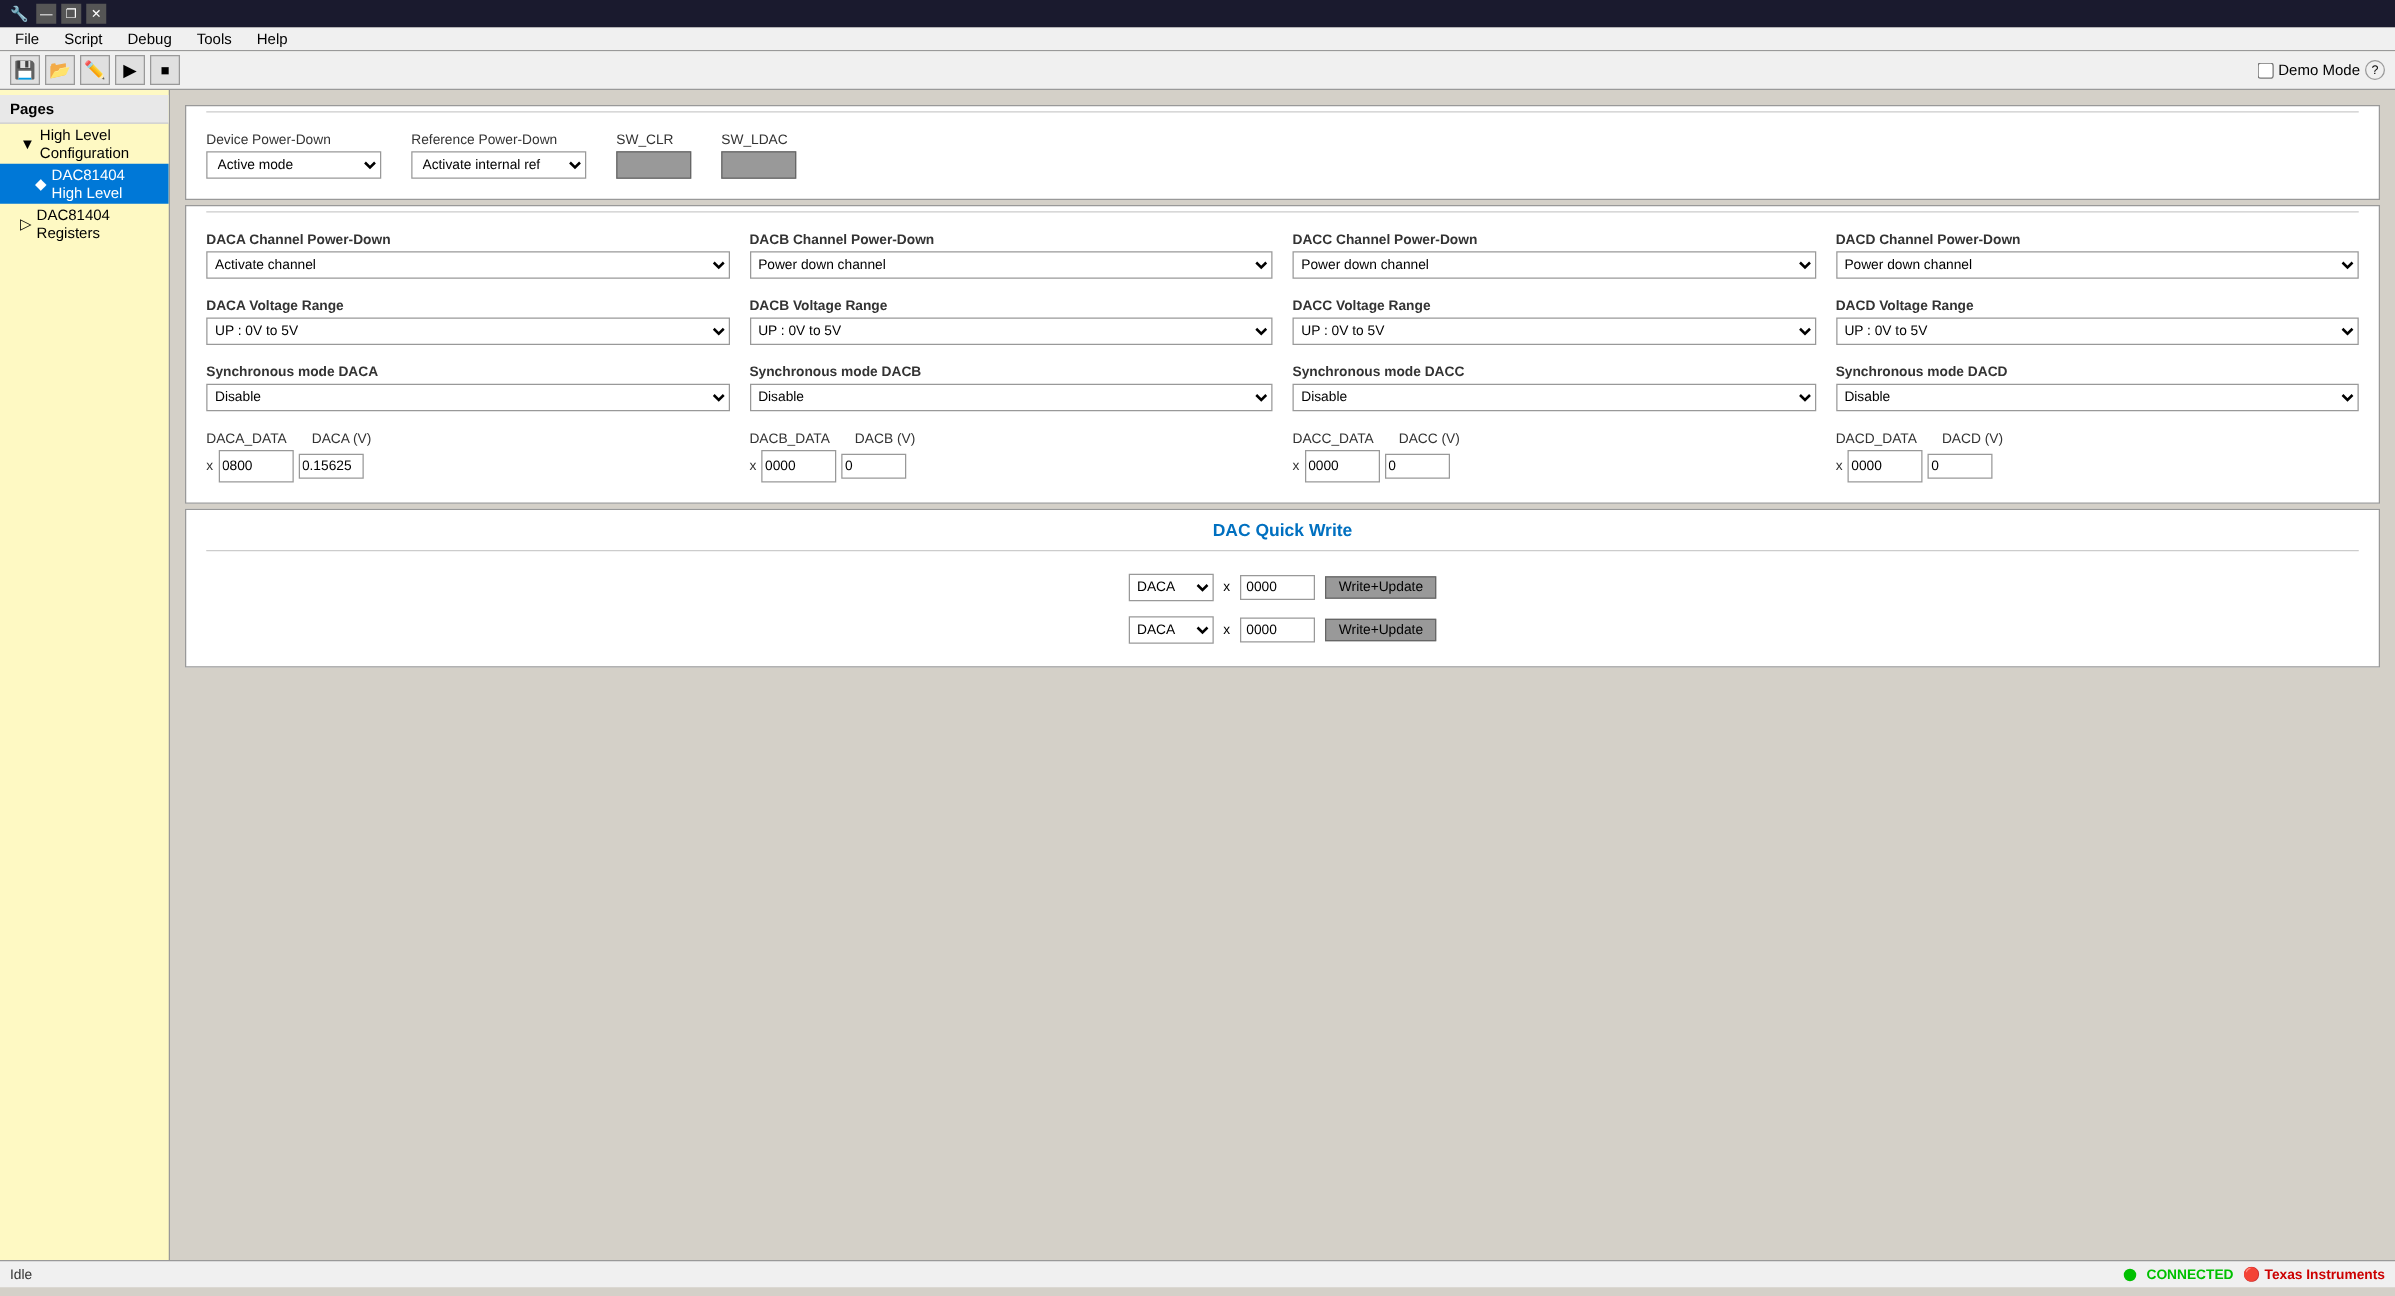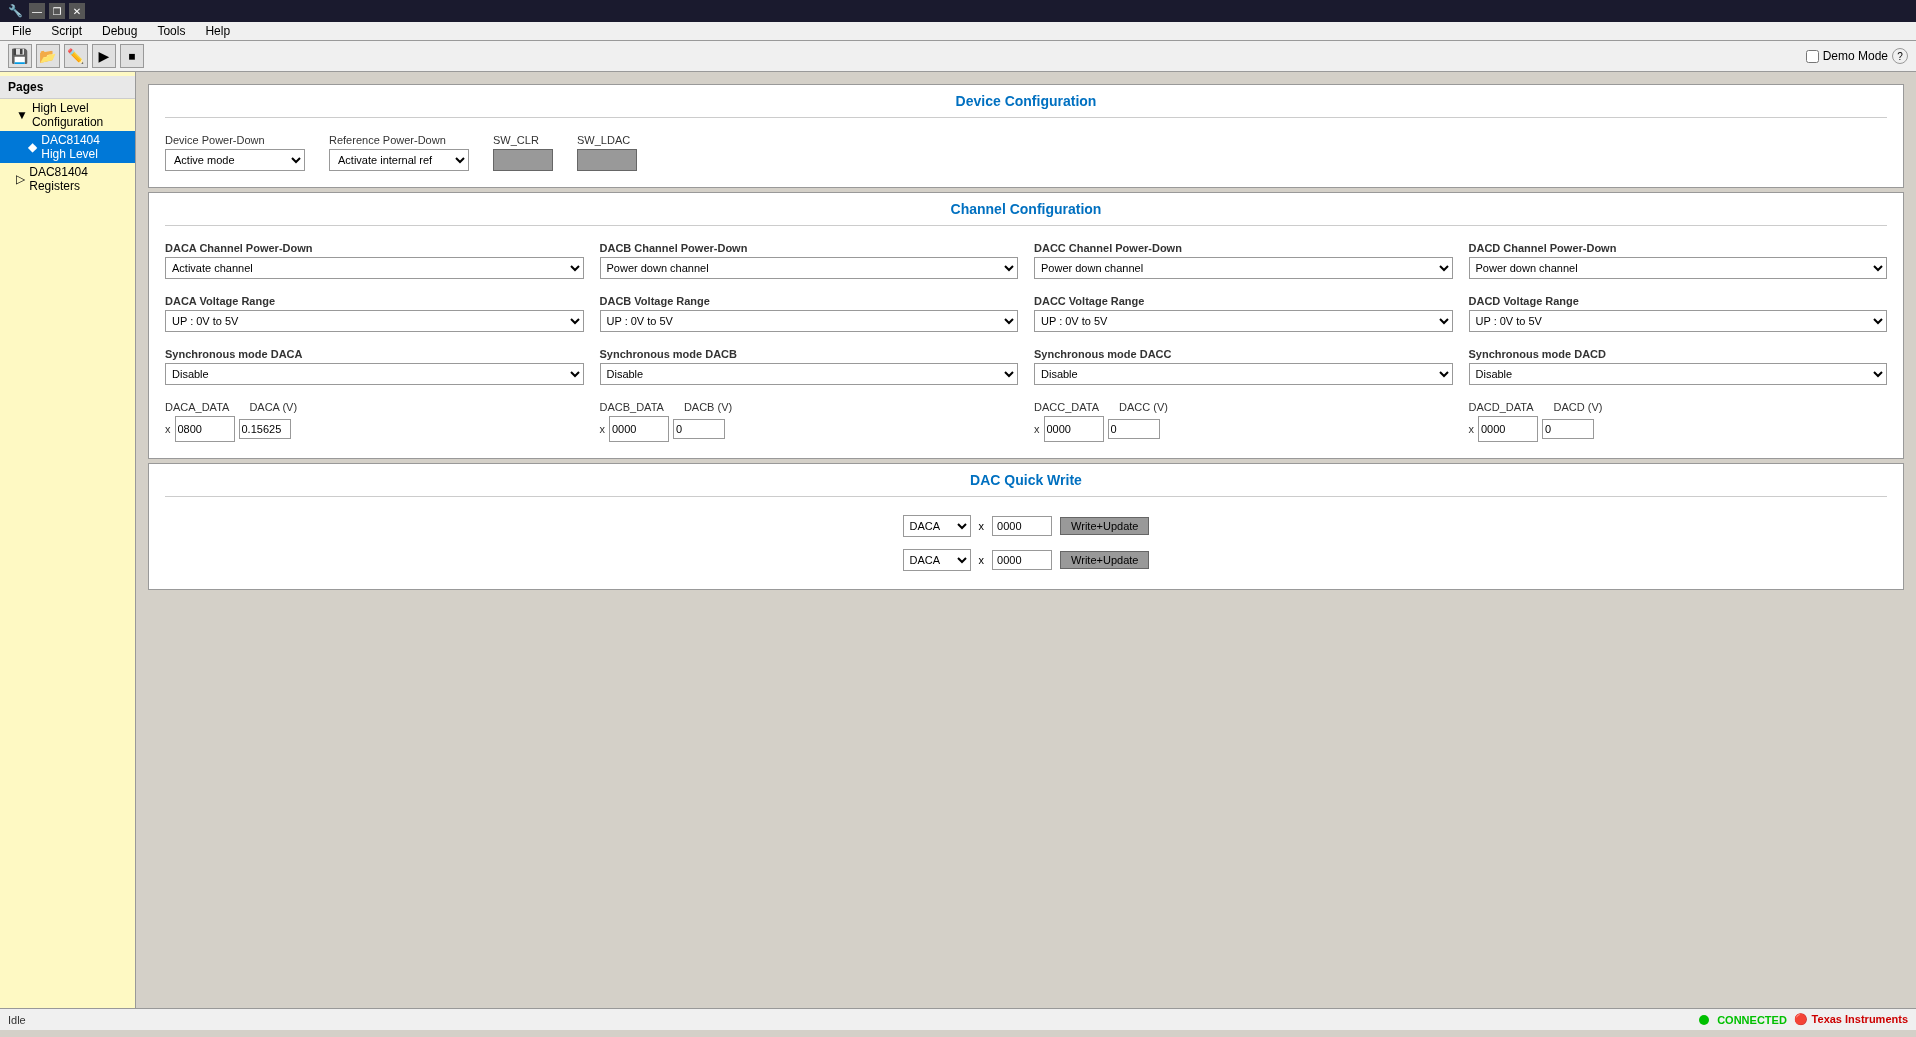--- a/index.html
+++ b/index.html
@@ -352,21 +352,20 @@
     </div>
     <div class="tree-item level1">
       <span>▷</span>
       <span>DAC81404 Registers</span>
     </div>
   </div>
 
   <div id="content">
 
     <div class="config-panel">
-      <div class="panel-title">Device Configuration</div>
       <hr class="panel-divider">
       <div class="panel-content">
         <div class="config-row">
           <div class="config-field">
             <span class="config-label">Device Power-Down</span>
             <select class="config-select">
               <option>Active mode</option>
               <option>Power down 1k</option>
               <option>Power down 100k</option>
               <option>Power down HiZ</option>
@@ -385,21 +384,20 @@
           </div>
           <div class="config-field">
             <span class="config-label">SW_LDAC</span>
             <button class="sw-btn"></button>
           </div>
         </div>
       </div>
     </div>
 
     <div class="config-panel">
-      <div class="panel-title">Channel Configuration</div>
       <hr class="panel-divider">
       <div class="panel-content">
 
         <div class="channel-grid">
           <div class="channel-field">
             <span class="channel-label">DACA Channel Power-Down</span>
             <select class="channel-select">
               <option selected="">Activate channel</option>
               <option>Power down channel</option>
               <option>Power down 1k</option>

